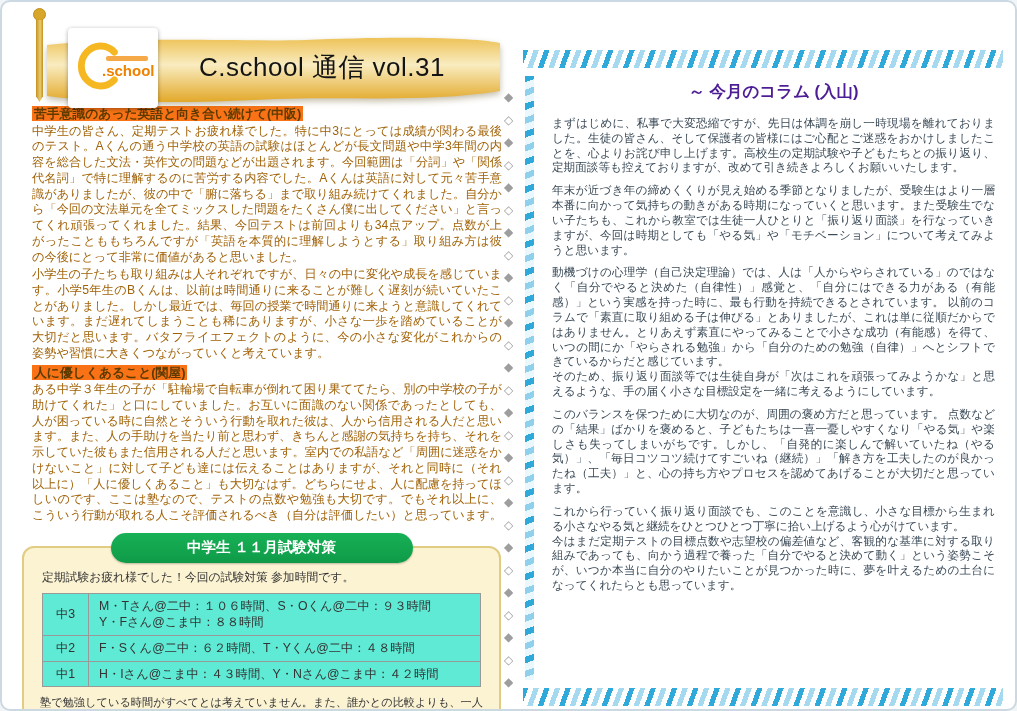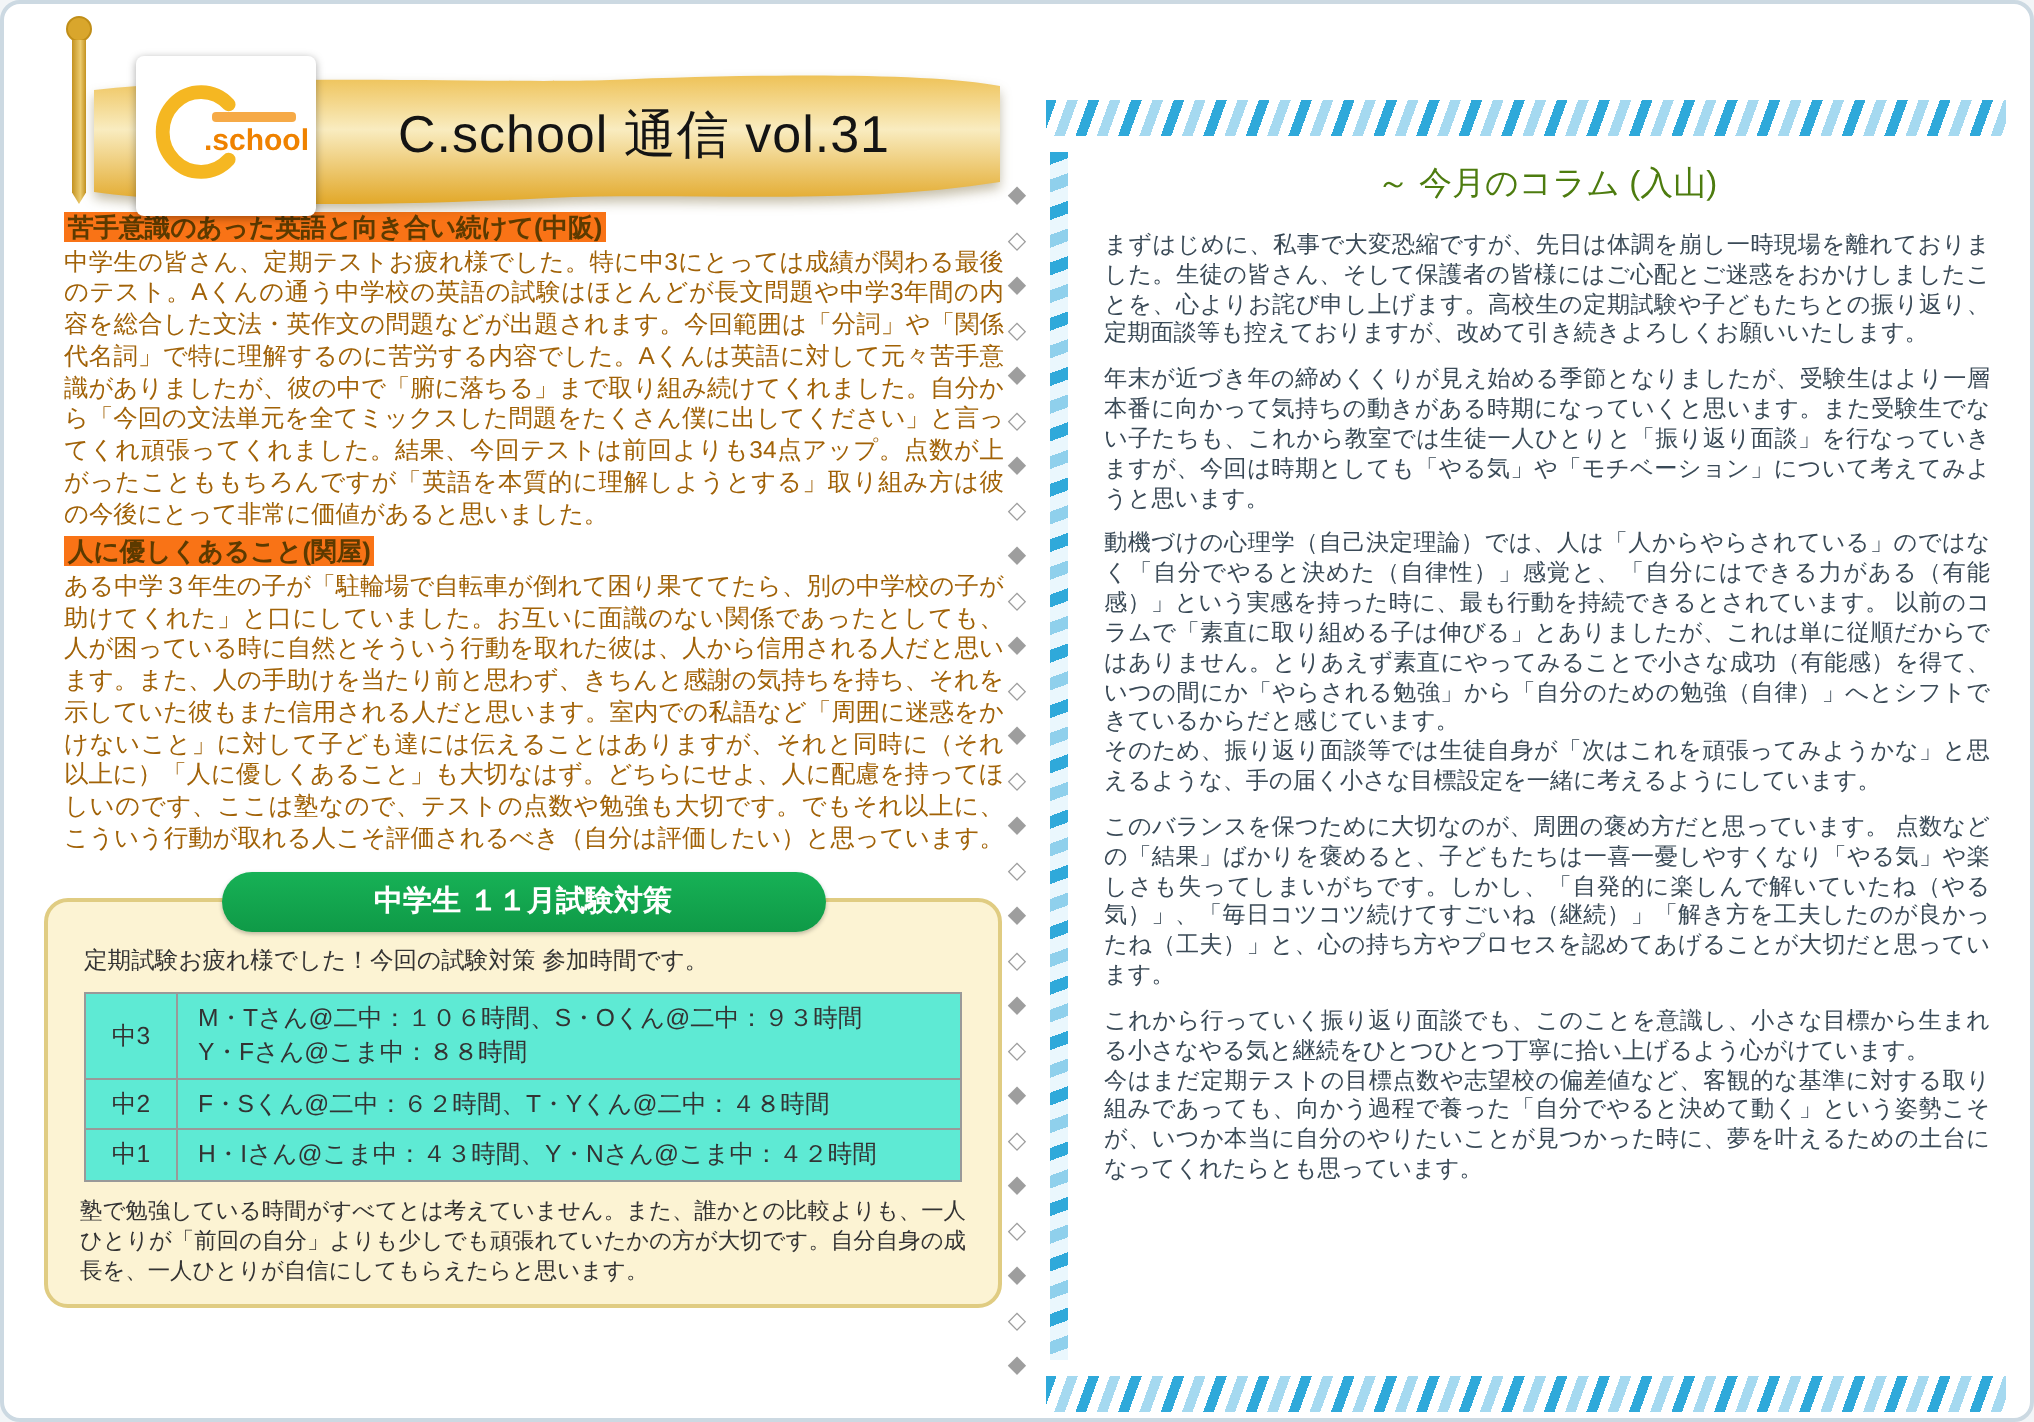--- a/index.html
+++ b/index.html
@@ -52,21 +52,21 @@
 
   
   .right-col { position:absolute; left:521px; top:48px; width:480px; height:656px; }
   .band { position:absolute; left:0; right:0; height:18px;
     background:repeating-linear-gradient(110deg,#2fa9da 0 5px,#ffffff 5px 10px,#a5d9f0 10px 15px,#ffffff 15px 20px); }
   .band.top { top:0; }
   .band.bottom { bottom:0; }
   .side-strip { position:absolute; left:2px; top:26px; bottom:26px; width:9px;
     background:repeating-linear-gradient(160deg,#2fa9da 0 6px,#eaf7fd 6px 13px,#8fd0ec 13px 19px,#eaf7fd 19px 26px); }
   .col-content { position:absolute; left:29px; right:8px; top:27px; bottom:21px; overflow:hidden; }
-  .col-title { text-align:center; font-size:16.5px; font-weight:normal; color:#4d7c0f; margin:4px 0 13px; }
+  .col-title { text-align:center; font-size:16.5px; font-weight:bold; color:#4c1d95; margin:4px 0 13px; }
   .col-p { margin:0 0 8px; font-size:11.6px; line-height:1.28; color:#3a4a57; text-align:justify; white-space:pre-line; }
 </style>
 </head>
 <body>
 
 <div class="page">
 
   <div class="left-col">
 
     <div class="banner-wrap">
@@ -95,20 +95,21 @@
     </div>
 
     <div class="article">
       <div class="article-heading">
         <span class="hl">苦手意識のあった英語と向き合い続けて(中阪)</span>
       </div>
       <p class="article-body">中学生の皆さん、定期テストお疲れ様でした。特に中3にとっては成績が関わる最後のテスト。Aくんの通う中学校の英語の試験はほとんどが長文問題や中学3年間の内容を総合した文法・英作文の問題などが出題されます。今回範囲は「分詞」や「関係代名詞」で特に理解するのに苦労する内容でした。Aくんは英語に対して元々苦手意識がありましたが、彼の中で「腑に落ちる」まで取り組み続けてくれました。自分から「今回の文法単元を全てミックスした問題をたくさん僕に出してください」と言ってくれ頑張ってくれました。結果、今回テストは前回よりも34点アップ。点数が上がったことももちろんですが「英語を本質的に理解しようとする」取り組み方は彼の今後にとって非常に価値があると思いました。</p>
     </div>
 
     <div class="article">
+      <p class="article-body">小学生の子たちも取り組みは人それぞれですが、日々の中に変化や成長を感じています。小学5年生のBくんは、以前は時間通りに来ることが難しく遅刻が続いていたことがありました。しかし最近では、毎回の授業で時間通りに来ようと意識してくれています。まだ遅れてしまうことも稀にありますが、小さな一歩を踏めていることが大切だと思います。バタフライエフェクトのように、今の小さな変化がこれからの姿勢や習慣に大きくつながっていくと考えています。</p>
     </div>
 
     <div class="article">
       <div class="article-heading">
         <span class="hl">人に優しくあること(関屋)</span>
       </div>
       <p class="article-body">ある中学３年生の子が「駐輪場で自転車が倒れて困り果ててたら、別の中学校の子が助けてくれた」と口にしていました。お互いに面識のない関係であったとしても、人が困っている時に自然とそういう行動を取れた彼は、人から信用される人だと思います。また、人の手助けを当たり前と思わず、きちんと感謝の気持ちを持ち、それを示していた彼もまた信用される人だと思います。室内での私語など「周囲に迷惑をかけないこと」に対して子ども達には伝えることはありますが、それと同時に（それ以上に）「人に優しくあること」も大切なはず。どちらにせよ、人に配慮を持ってほしいのです、ここは塾なので、テストの点数や勉強も大切です。でもそれ以上に、こういう行動が取れる人こそ評価されるべき（自分は評価したい）と思っています。</p>
     </div>
 
     <div class="exam-box">

